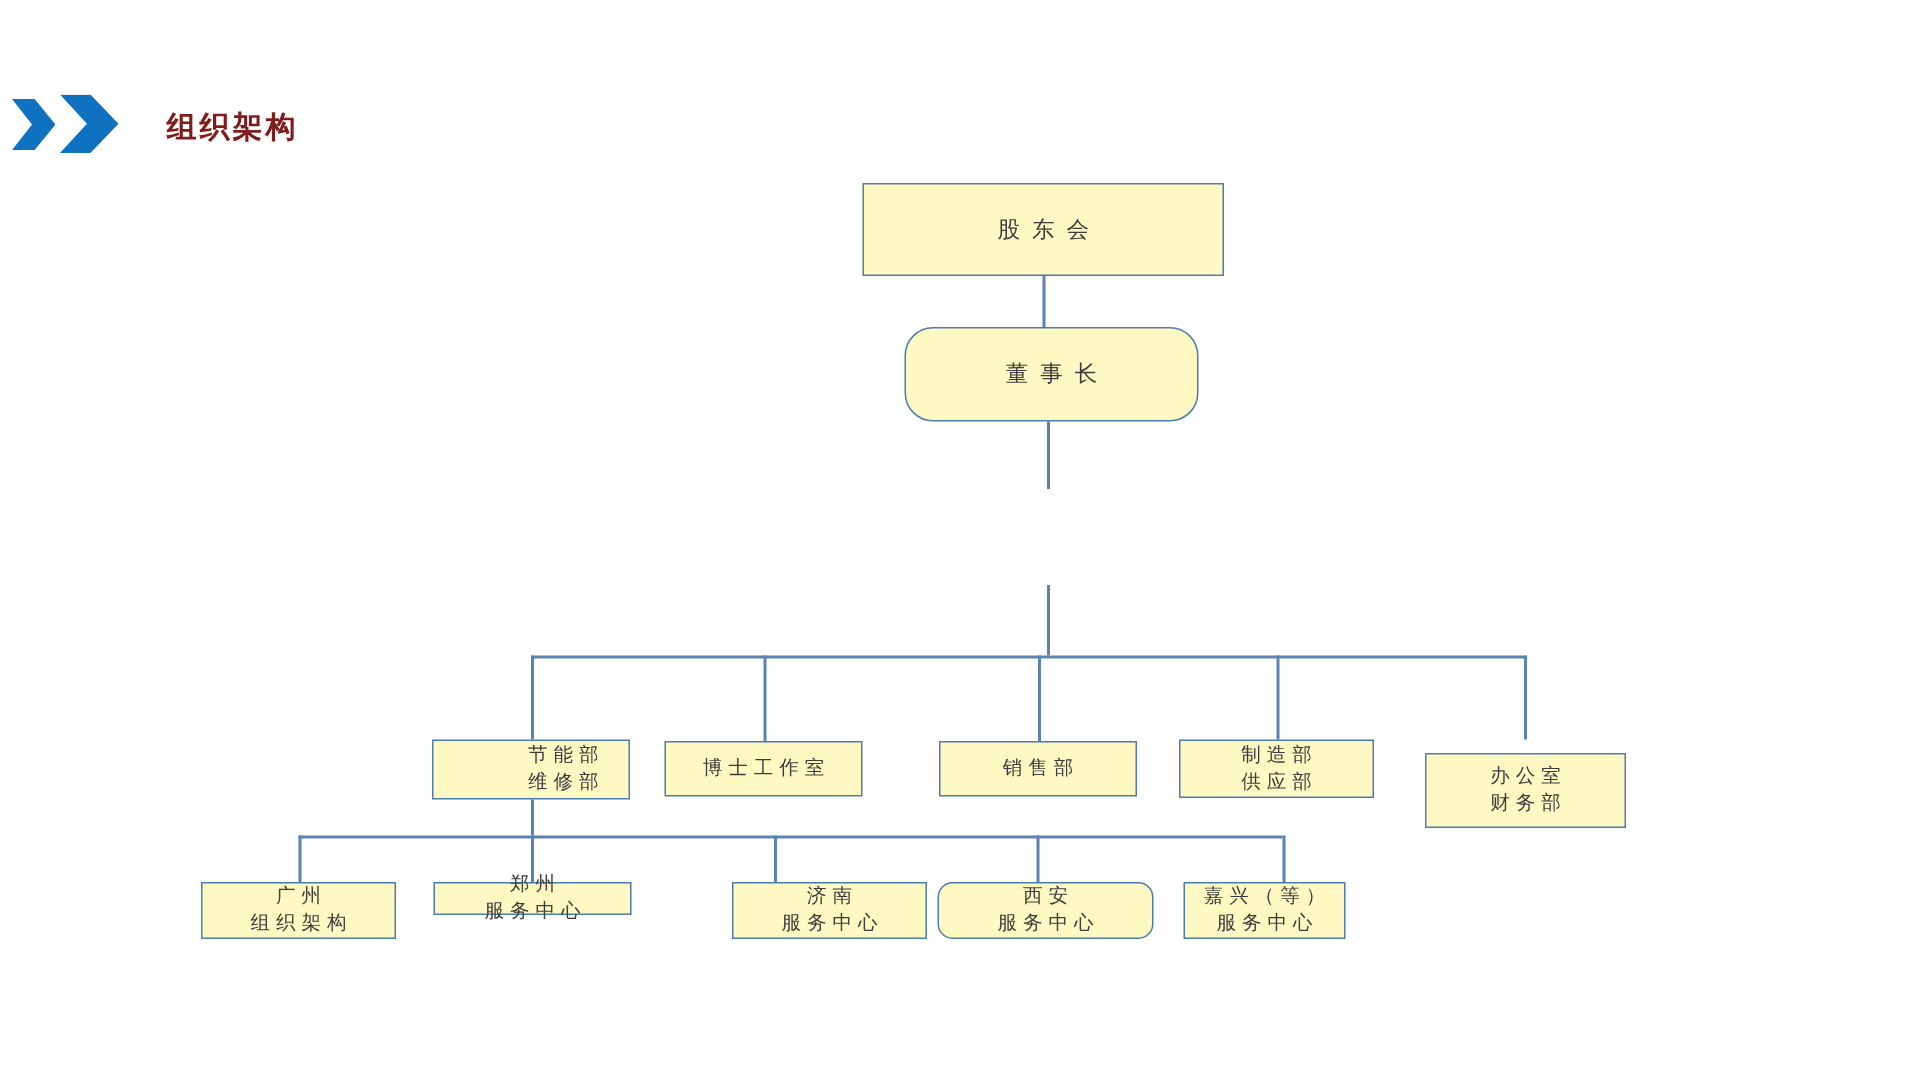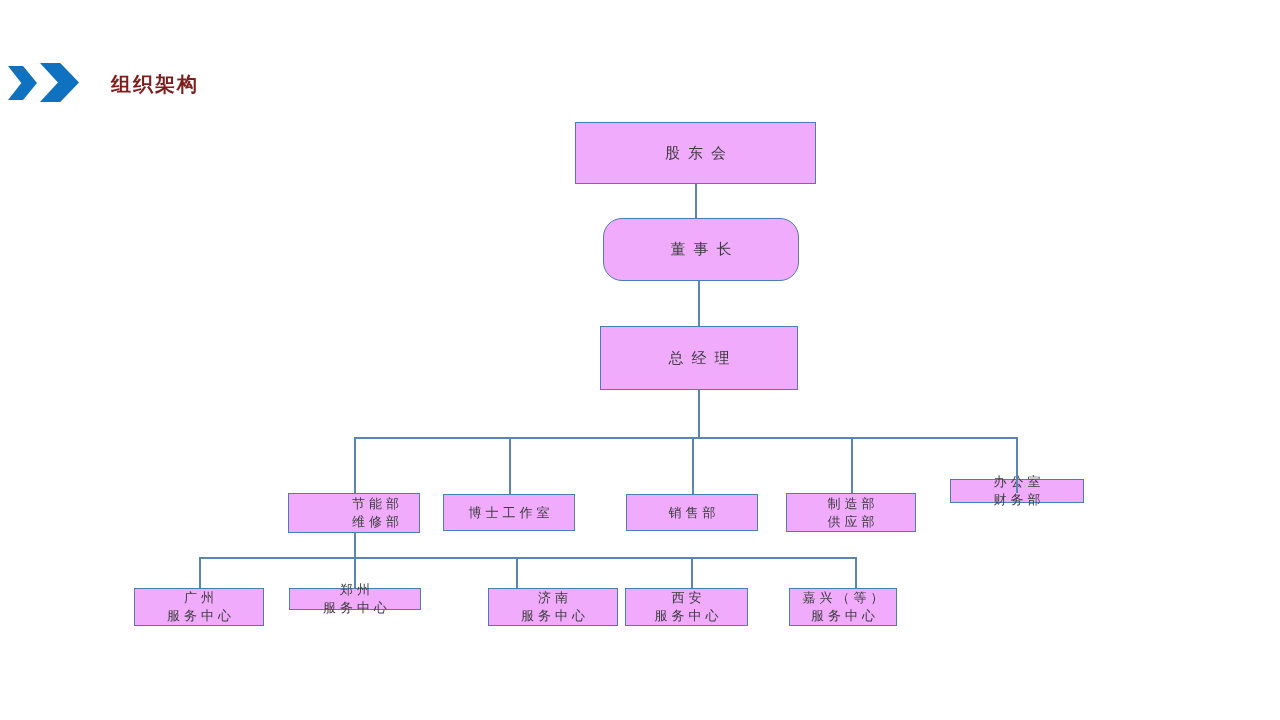--- a/index.html
+++ b/index.html
@@ -32,21 +32,21 @@
     font-weight: 700;
     color: #7f1d1d;
     letter-spacing: 2px;
     white-space: nowrap;
   }
 
   
   .org-box {
     position: absolute;
     border: 1.5px solid #4d7cae;
-    background: #f0abfc;
+    background: #fef9c3;
     display: flex;
     align-items: center;
     justify-content: center;
     text-align: center;
     color: #3c3c3c;
     white-space: pre-line;
     line-height: 1.35;
   }
   .org-box.big   { font-size: 15px; letter-spacing: 8px; padding-left: 8px; }
   .org-box.small { font-size: 13px; letter-spacing: 4px; padding-left: 4px; }
@@ -65,38 +65,37 @@
 <div class="slide">
 
   <div class="title-row">
     <div class="chevron c1"></div>
     <div class="chevron c2"></div>
     <div class="slide-title">组织架构</div>
   </div>
 
   <div class="org-box big" style="left:575px; top:122px; width:241px; height:62px;">股东会</div>
   <div class="org-box big" style="left:603px; top:218px; width:196px; height:63px;border-radius:19px;">董事长</div>
-  <div class="org-box big" style="left:600px; top:326px; width:198px; height:64px;">总经理</div>
 
   <div class="org-box small" style="left:288px; top:493px; width:132px; height:40px;padding-left:47px;">节能部
 维修部</div>
   <div class="org-box small" style="left:443px; top:494px; width:132px; height:37px;">博士工作室</div>
   <div class="org-box small" style="left:786px; top:493px; width:130px; height:39px;">制造部
 供应部</div>
   <div class="org-box small" style="left:626px; top:494px; width:132px; height:37px;">销售部</div>
-  <div class="org-box small" style="left:950px; top:479px; width:134px; height:24px;">办公室
+  <div class="org-box small" style="left:950px; top:502px; width:134px; height:50px;">办公室
 财务部</div>
 
   <div class="org-box small" style="left:134px; top:588px; width:130px; height:38px;">广州
-服务中心</div>
+组织架构</div>
   <div class="org-box small" style="left:289px; top:588px; width:132px; height:22px;">郑州
 服务中心</div>
   <div class="org-box small" style="left:451px; top:588px; width:130px; height:38px;margin-left:37px;">济南
 服务中心</div>
-  <div class="org-box small" style="left:625px; top:588px; width:123px; height:38px;">西安
+  <div class="org-box small" style="left:625px; top:588px; width:144px; height:38px;border-radius:10px;">西安
 服务中心</div>
   <div class="org-box small" style="left:789px; top:588px; width:108px; height:38px;">嘉兴（等）
 服务中心</div>
 
   <div class="line v" style="left:695px; top:184px; height:34px;"></div>
   <div class="line v" style="left:698px; top:281px; height:45px;"></div>
 
   <div class="line v" style="left:698px; top:390px; height:47px;"></div>
   <div class="line h" style="left:354px; top:437px; width:663px;"></div>
   <div class="line v" style="left:354px;  top:437px; height:56px;"></div>

